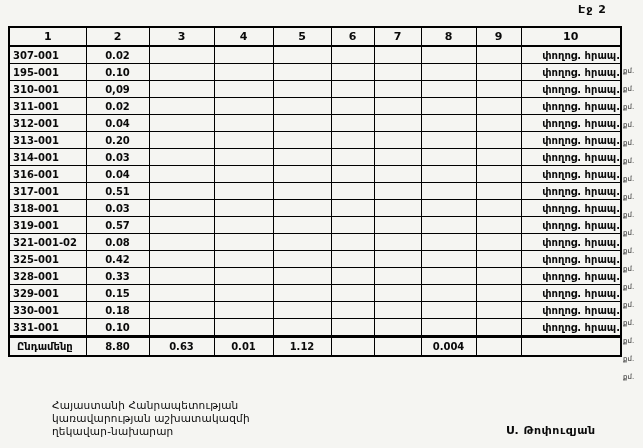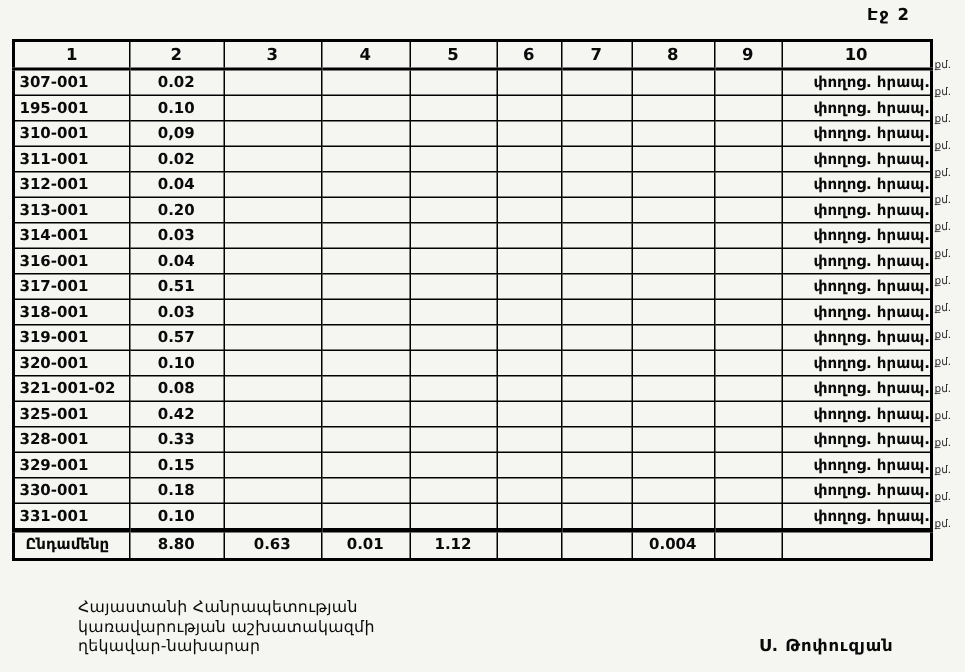--- a/index.html
+++ b/index.html
@@ -58,21 +58,21 @@
     height: 17px;
     border-top: 3px solid #000;
     font-size: 10px;
   }
   tr.total-row td.total-label {
     text-align: left;
     padding-left: 7px;
   }
   .margin-notes {
     position: absolute;
-    top: 34px;
+    top: 62px;
     left: 623px;
     width: 20px;
   }
   .margin-note {
     height: 18px;
     line-height: 18px;
     font-size: 7px;
     color: #2a2a2a;
     white-space: nowrap;
   }
@@ -255,32 +255,20 @@
           <td class="align-center"></td>
           <td class="align-center"></td>
           <td class="align-center"></td>
           <td class="align-center"></td>
           <td class="align-center"></td>
           <td class="align-center"></td>
           <td class="align-center"></td>
           <td class="col10">փողոց. հրապ.</td>
         </tr>
         <tr>
-          <td class="align-left">320-001</td>
-          <td class="align-center">0.10</td>
-          <td class="align-center"></td>
-          <td class="align-center"></td>
-          <td class="align-center"></td>
-          <td class="align-center"></td>
-          <td class="align-center"></td>
-          <td class="align-center"></td>
-          <td class="align-center"></td>
-          <td class="col10">փողոց. հրապ.</td>
-        </tr>
-        <tr>
           <td class="align-left">321-001-02</td>
           <td class="align-center">0.08</td>
           <td class="align-center"></td>
           <td class="align-center"></td>
           <td class="align-center"></td>
           <td class="align-center"></td>
           <td class="align-center"></td>
           <td class="align-center"></td>
           <td class="align-center"></td>
           <td class="col10">փողոց. հրապ.</td>

